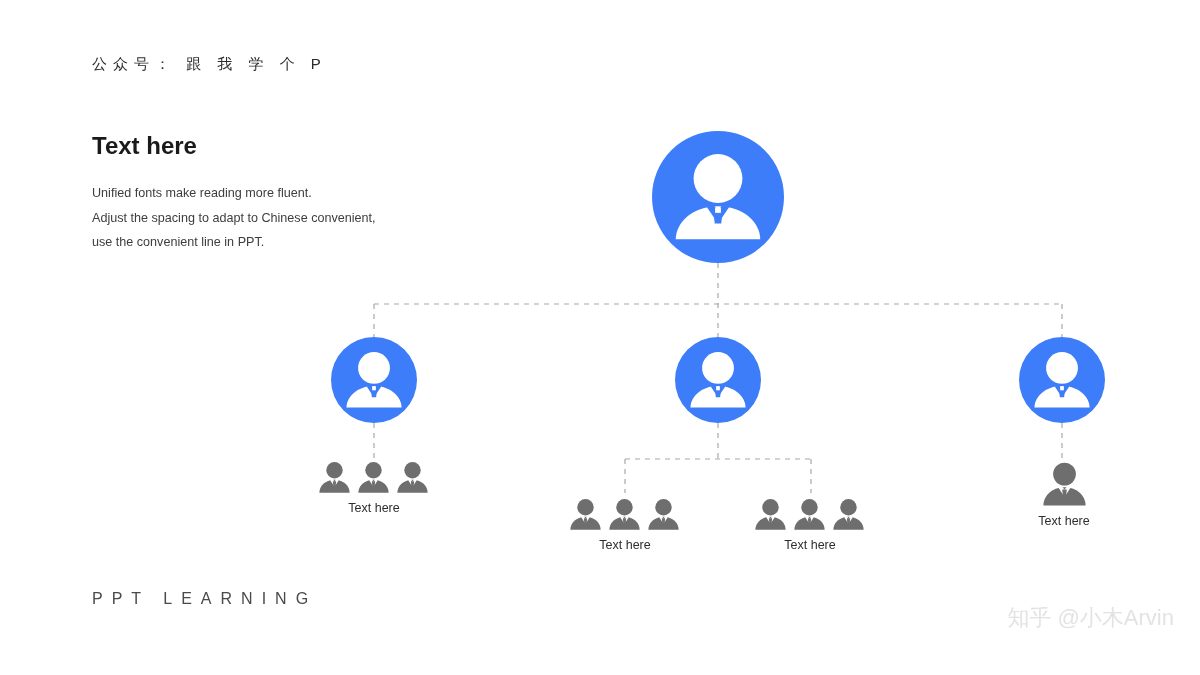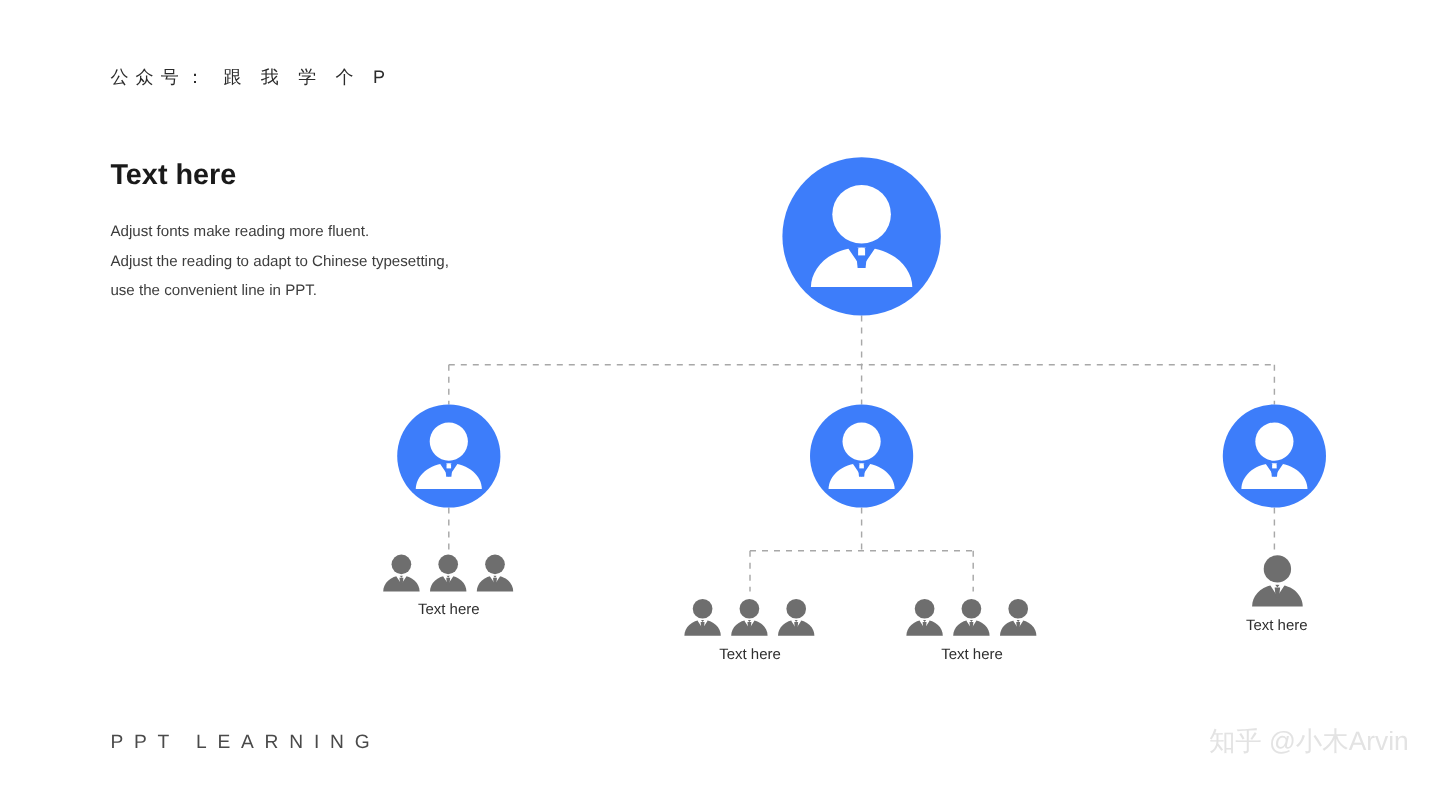--- a/index.html
+++ b/index.html
@@ -52,21 +52,20 @@
 
   
   .footer-brand {
     position: absolute;
     left: 92px;
     top: 590px;
     font-size: 16px;
     color: #4a4a4a;
     letter-spacing: 9px;
     white-space: nowrap;
-    margin-top: 20px;
   }
   .watermark {
     position: absolute;
     right: 26px;
     top: 603px;
     font-size: 22px;
     color: #e3e3e3;
     white-space: nowrap;
     font-weight: 500;
   }
@@ -93,22 +92,22 @@
 </head>
 <body>
 
 <div id="slide">
 
   <div class="wechat-handle">公众号： 跟 我 学 个 P</div>
 
   <div class="title">Text here</div>
 
   <div class="body-copy">
-    <div>Adjust fonts make reading more fluent.</div>
-    <div>Adjust the reading to adapt to Chinese typesetting,</div>
+    <div>Unified fonts make reading more fluent.</div>
+    <div>Adjust the spacing to adapt to Chinese convenient,</div>
     <div>use the convenient line in PPT.</div>
   </div>
 
   <svg class="diagram" viewBox="0 0 1200 675">
     <defs>
 
       <symbol id="avatar-white" viewBox="0 0 100 100">
         <circle cx="50" cy="36" r="18.5" fill="#ffffff"></circle>
         <path d="M50 57 C 30 57, 18 70, 18 82 L 82 82 C 82 70, 70 57, 50 57 Z" fill="#ffffff"></path>
         <path d="M41.5 57.5 L 50 70 L 58.5 57.5 L 54 55.5 L 50 60 L 46 55.5 Z" fill="#3d7dfa"></path>

